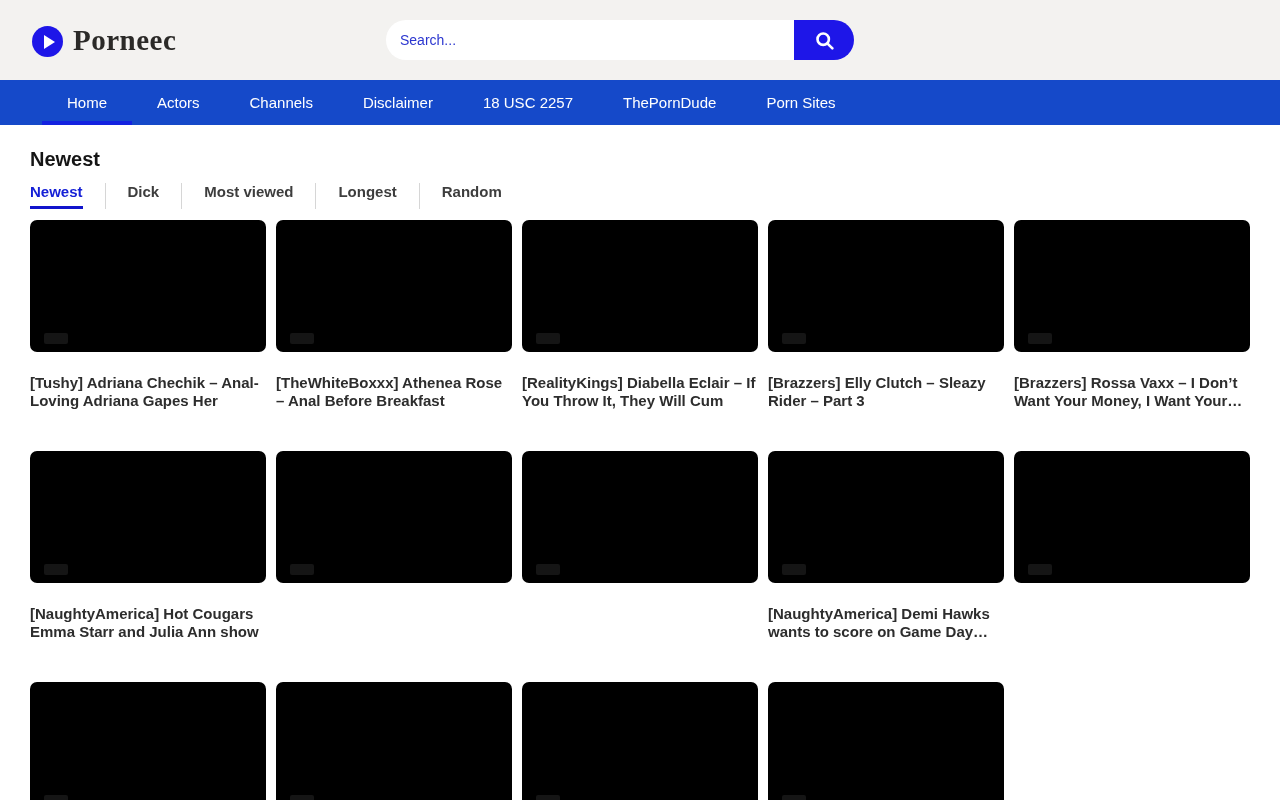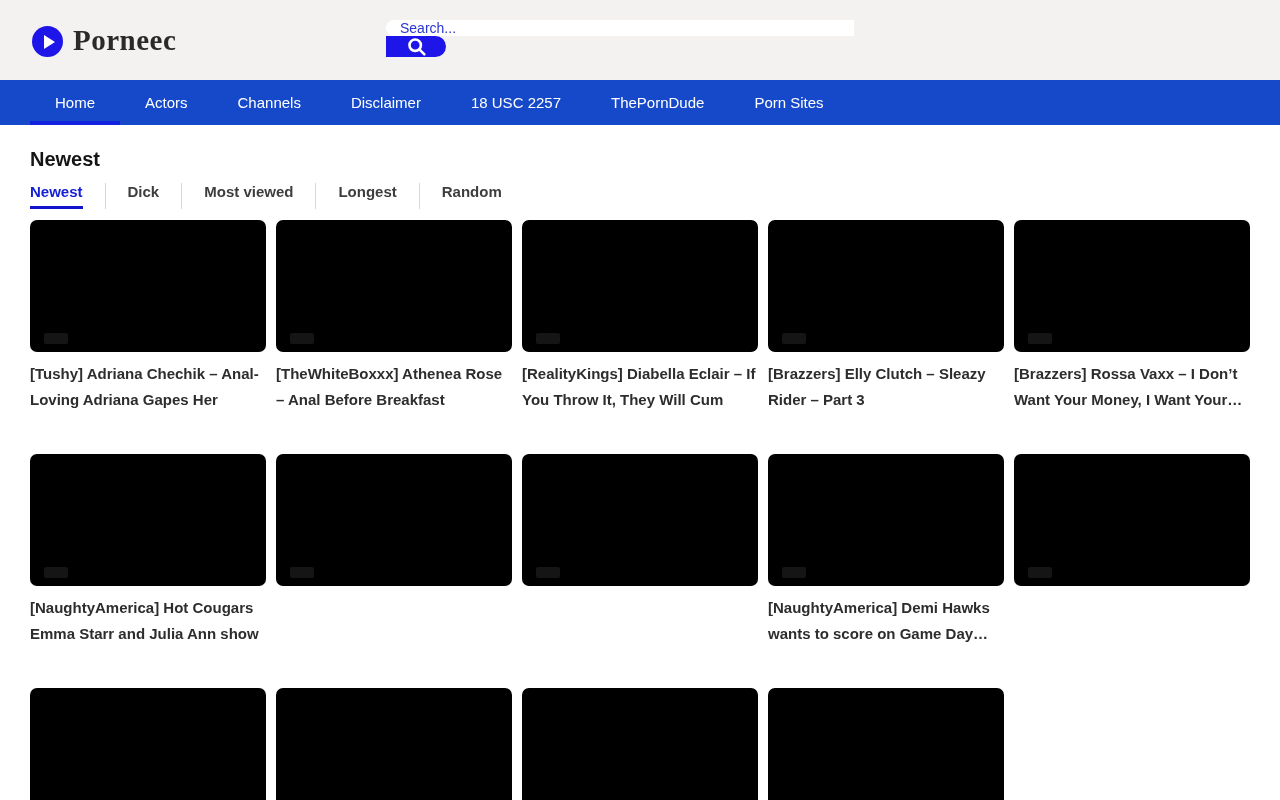--- a/index.html
+++ b/index.html
@@ -10,30 +10,30 @@
   .header { position:relative; height:80px; background:#f3f2f0; }
   .brand { position:absolute; left:32px; top:24px; display:flex; align-items:flex-end; cursor:pointer; }
   .brand-icon { width:31px; height:31px; border-radius:50%; background:#1e16e8;
                 display:flex; align-items:center; justify-content:center; }
   .brand-icon .tri { width:0; height:0; margin-left:3px;
                      border-top:7px solid transparent; border-bottom:7px solid transparent;
                      border-left:11px solid #fff; }
   .brand-name { margin-left:10px; font-family:"Liberation Serif", serif; font-weight:700;
                 font-size:29px; color:#2b2a28; letter-spacing:0.5px; }
 
-  .search { position:absolute; left:386px; top:20px; width:468px; height:25px; display:flex;flex-direction:column; }
+  .search { position:absolute; left:386px; top:20px; width:468px; height:25px; display:flex; }
   .search input { flex:1; height:40px; border:none; outline:none; background:#fff;
                   border-radius:20px 0 0 20px; padding:0 14px; font-size:14px; color:#2b36cf; }
   .search input::placeholder { color:#2b36cf; opacity:1; }
   .search button { width:60px; height:40px; border:none; background:#1e16e8;
                    border-radius:0 20px 20px 0; cursor:pointer;
                    display:flex; align-items:center; justify-content:center; }
 
   
-  .nav { height:45px; background:#1549c9; padding:0 30px; }
+  .nav { height:45px; background:#1549c9; padding:0 42px; }
   .nav ul { list-style:none; display:flex; height:100%; }
   .nav li { position:relative; padding:0 25px; line-height:45px; color:#fff;
             font-size:15px; cursor:pointer; white-space:nowrap; }
   .nav li.active::after { content:""; position:absolute; left:0; right:0; bottom:0;
                           height:4px; background:#1322e0; }
 
   
   .content { padding:0 30px; }
   .page-heading { margin-top:23px; font-size:20px; font-weight:700; color:#151515; }
 
@@ -42,21 +42,21 @@
          border-bottom:3px solid transparent; cursor:pointer; }
   .tab.active { color:#1520d6; border-bottom-color:#1114cc; }
   .tab-divider { width:1px; height:26px; background:#d6d6d6; margin:0 22px; align-self:flex-start; }
 
   .grid { margin-top:11px; display:grid; grid-template-columns:repeat(5,1fr);
           column-gap:10px; row-gap:41px; }
   .card { cursor:pointer; }
   .thumb { position:relative; height:132px; background:#000; border-radius:7px; }
   .badge { position:absolute; left:14px; bottom:8px; width:24px; height:11px;
            background:#151515; border-radius:2px; }
-  .title { margin-top:9px; font-size:15px; font-weight:700; line-height:26px; color:#2d2d2d;
+  .title { margin-top:22px; font-size:15px; font-weight:700; line-height:18px; color:#2d2d2d;
            display:-webkit-box; -webkit-line-clamp:2; -webkit-box-orient:vertical; overflow:hidden; }
 </style>
 </head>
 <body>
 
 <div class="header">
   <div class="brand">
     <span class="brand-icon">
         <span class="tri"></span>
       </span>

